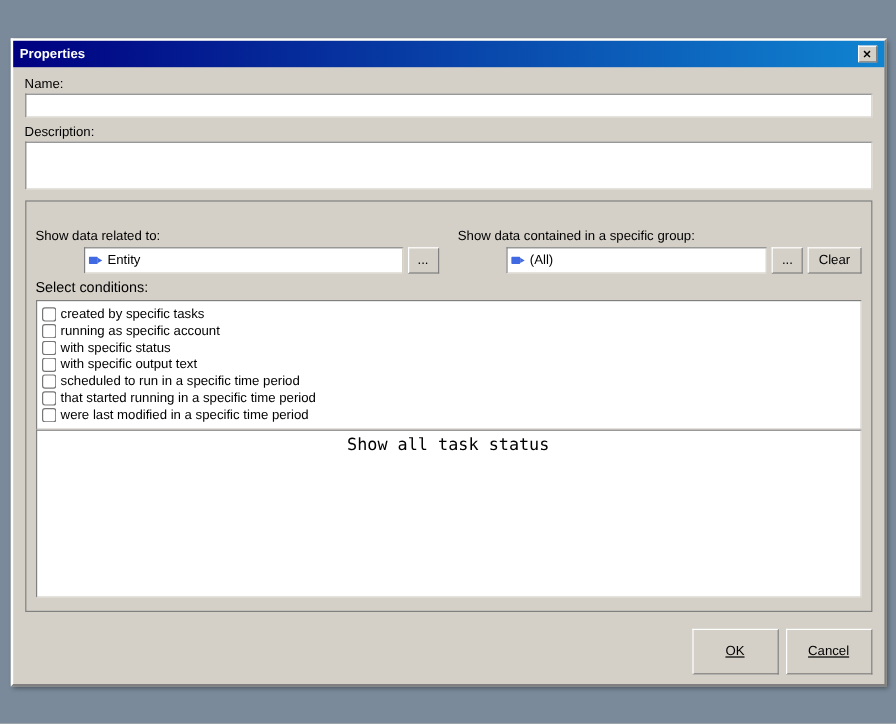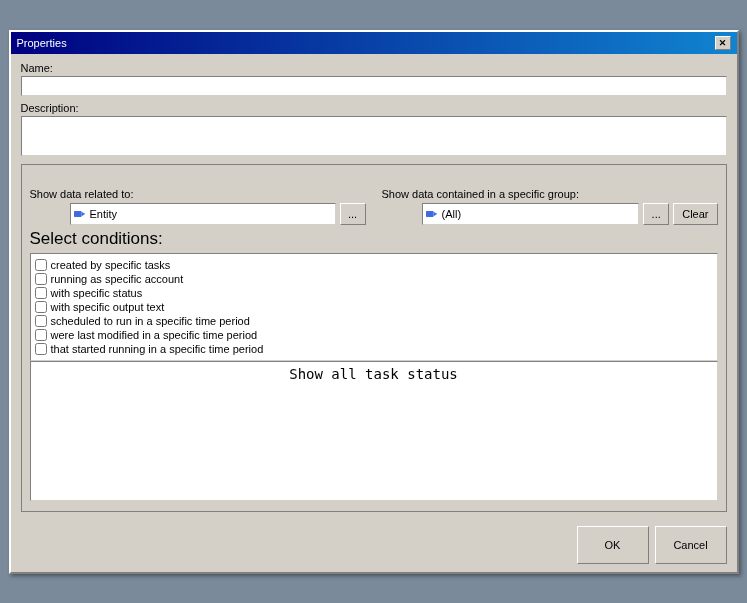--- a/index.html
+++ b/index.html
@@ -24,21 +24,21 @@
     .title-bar {
       background: linear-gradient(to right, #000080, #1084d0);
       color: white;
       padding: 3px 6px;
       display: flex;
       justify-content: space-between;
       align-items: center;
       height: 22px;
     }
     .title-bar-text {
-      font-weight: normal;
+      font-weight: bold;
       font-size: 11px;
     }
     .title-bar-close {
       background: #d4d0c8;
       border: 1px solid;
       border-top-color: #ffffff;
       border-left-color: #ffffff;
       border-right-color: #808080;
       border-bottom-color: #808080;
       width: 16px;
@@ -206,20 +206,21 @@
       width: 72px;
       height: 38px;
       background: #d4d0c8;
       border: 1px solid;
       border-top-color: #ffffff;
       border-left-color: #ffffff;
       border-right-color: #808080;
       border-bottom-color: #808080;
       cursor: pointer;
       font-size: 11px;
+      text-decoration: underline;
     }
     .show-data-row {
       display: flex;
       gap: 16px;
       align-items: flex-start;
       margin-bottom: 4px;
     }
     .show-data-col {
       flex: 1;
       margin-top: 15px;
@@ -290,21 +291,21 @@
               </svg>
               <span>(All)</span>
             </div>
             <button class="browse-btn">...</button>
             <button class="clear-btn">Clear</button>
           </div>
         </div>
       </div>
 
       
-      <div style="margin-bottom:4px;font-size:17px;">Select conditions:</div>
+      <div style="margin-bottom:4px;font-size:12px;">Select conditions:</div>
       <div class="conditions-box">
         <div class="condition-item">
           <input type="checkbox" style="">
           <span>created by specific tasks</span>
         </div>
         <div class="condition-item">
           <input type="checkbox" style="">
           <span>running as specific account</span>
         </div>
         <div class="condition-item">
@@ -314,25 +315,25 @@
         <div class="condition-item">
           <input type="checkbox" style="">
           <span>with specific output text</span>
         </div>
         <div class="condition-item">
           <input type="checkbox" style="">
           <span>scheduled to run in a specific time period</span>
         </div>
         <div class="condition-item">
           <input type="checkbox" style="">
+          <span>that started running in a specific time period</span>
+        </div>
+        <div class="condition-item">
+          <input type="checkbox" style="">
           <span>were last modified in a specific time period</span>
-        </div>
-        <div class="condition-item">
-          <input type="checkbox" style="">
-          <span>that started running in a specific time period</span>
         </div>
       </div>
 
       
       <textarea class="criteria-desc-box" style="">Show all task status</textarea>
     </div>
   </div>
 
   <div class="dialog-footer">
     <button class="footer-btn">OK</button>

